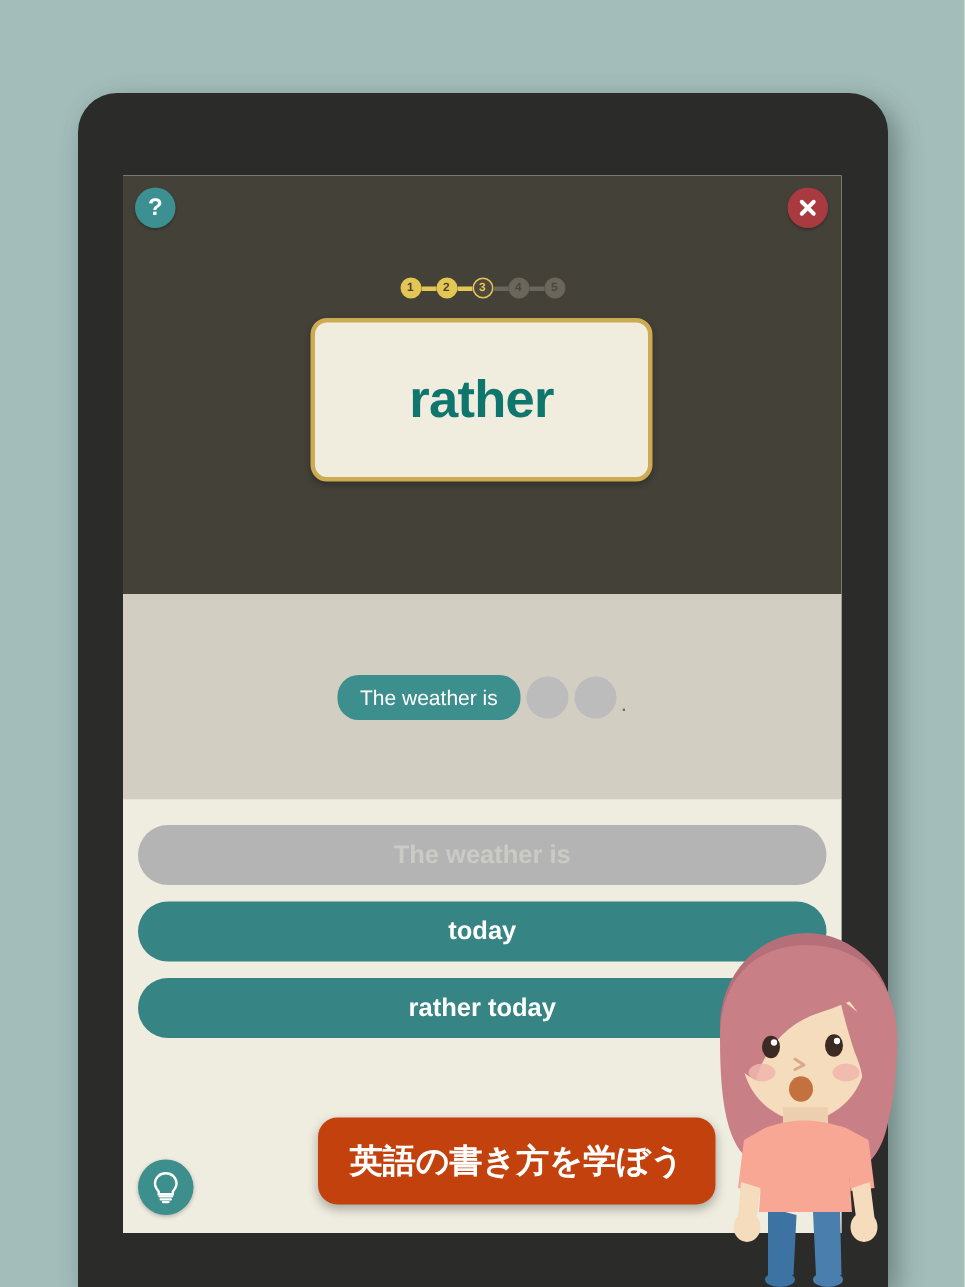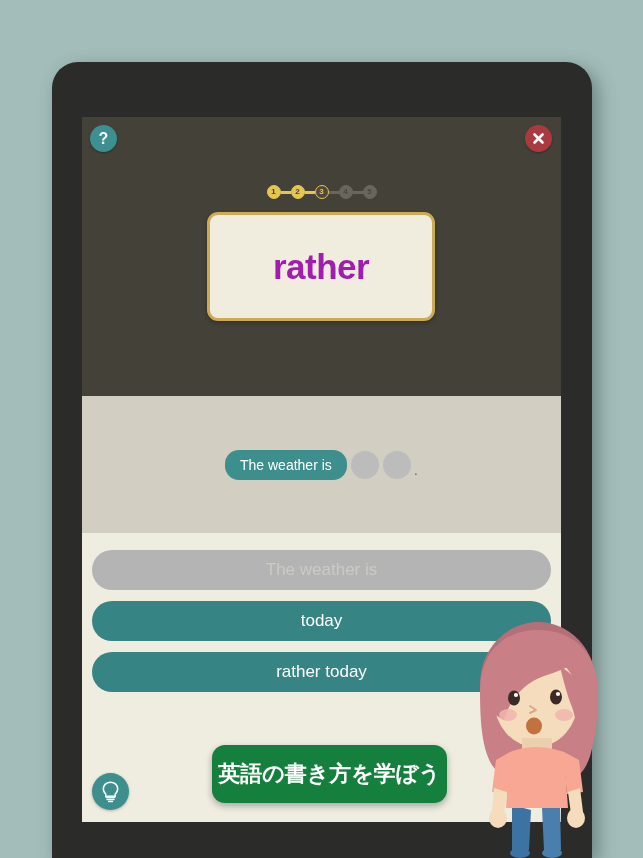--- a/index.html
+++ b/index.html
@@ -132,21 +132,21 @@
     border-radius: 11px;
     display: flex;
     align-items: center;
     justify-content: center;
     box-sizing: border-box;
     box-shadow: 0 2px 4px rgba(0,0,0,0.25);
   }
   #word-card-text {
     font-size: 35px;
     font-weight: bold;
-    color: #a21caf;
+    color: #0f766e;
     letter-spacing: -0.5px;
   }
 
   
   #answer-area {
     position: absolute;
     left: 0;
     top: 279px;
     width: 479px;
     height: 137px;
@@ -187,20 +187,21 @@
   
   #options-area {
     position: absolute;
     left: 0;
     top: 416px;
     width: 479px;
     height: 289px;
     background: #efece0;
     padding-top: 17px;
     box-sizing: border-box;
+    font-weight: bold;
   }
   .option-button {
     width: 459px;
     margin: 0 auto 11px auto;
     height: 40px;
     border-radius: 20px;
     display: flex;
     align-items: center;
     justify-content: center;
     font-size: 17px;
@@ -230,23 +231,23 @@
     justify-content: center;
     cursor: pointer;
     box-shadow: 0 1px 3px rgba(0,0,0,0.25);
   }
 
   
   #tooltip-bubble {
     position: absolute;
     left: 212px;
     top: 745px;
-    width: 235px;
+    width: 265px;
     height: 58px;
-    background: #15803d;
+    background: #c2410c;
     border-radius: 13px;
     display: flex;
     align-items: center;
     justify-content: center;
     box-shadow: 0 3px 7px rgba(0,0,0,0.3);
     z-index: 30;
   }
   #tooltip-text {
     color: #ffffff;
     font-size: 22px;

